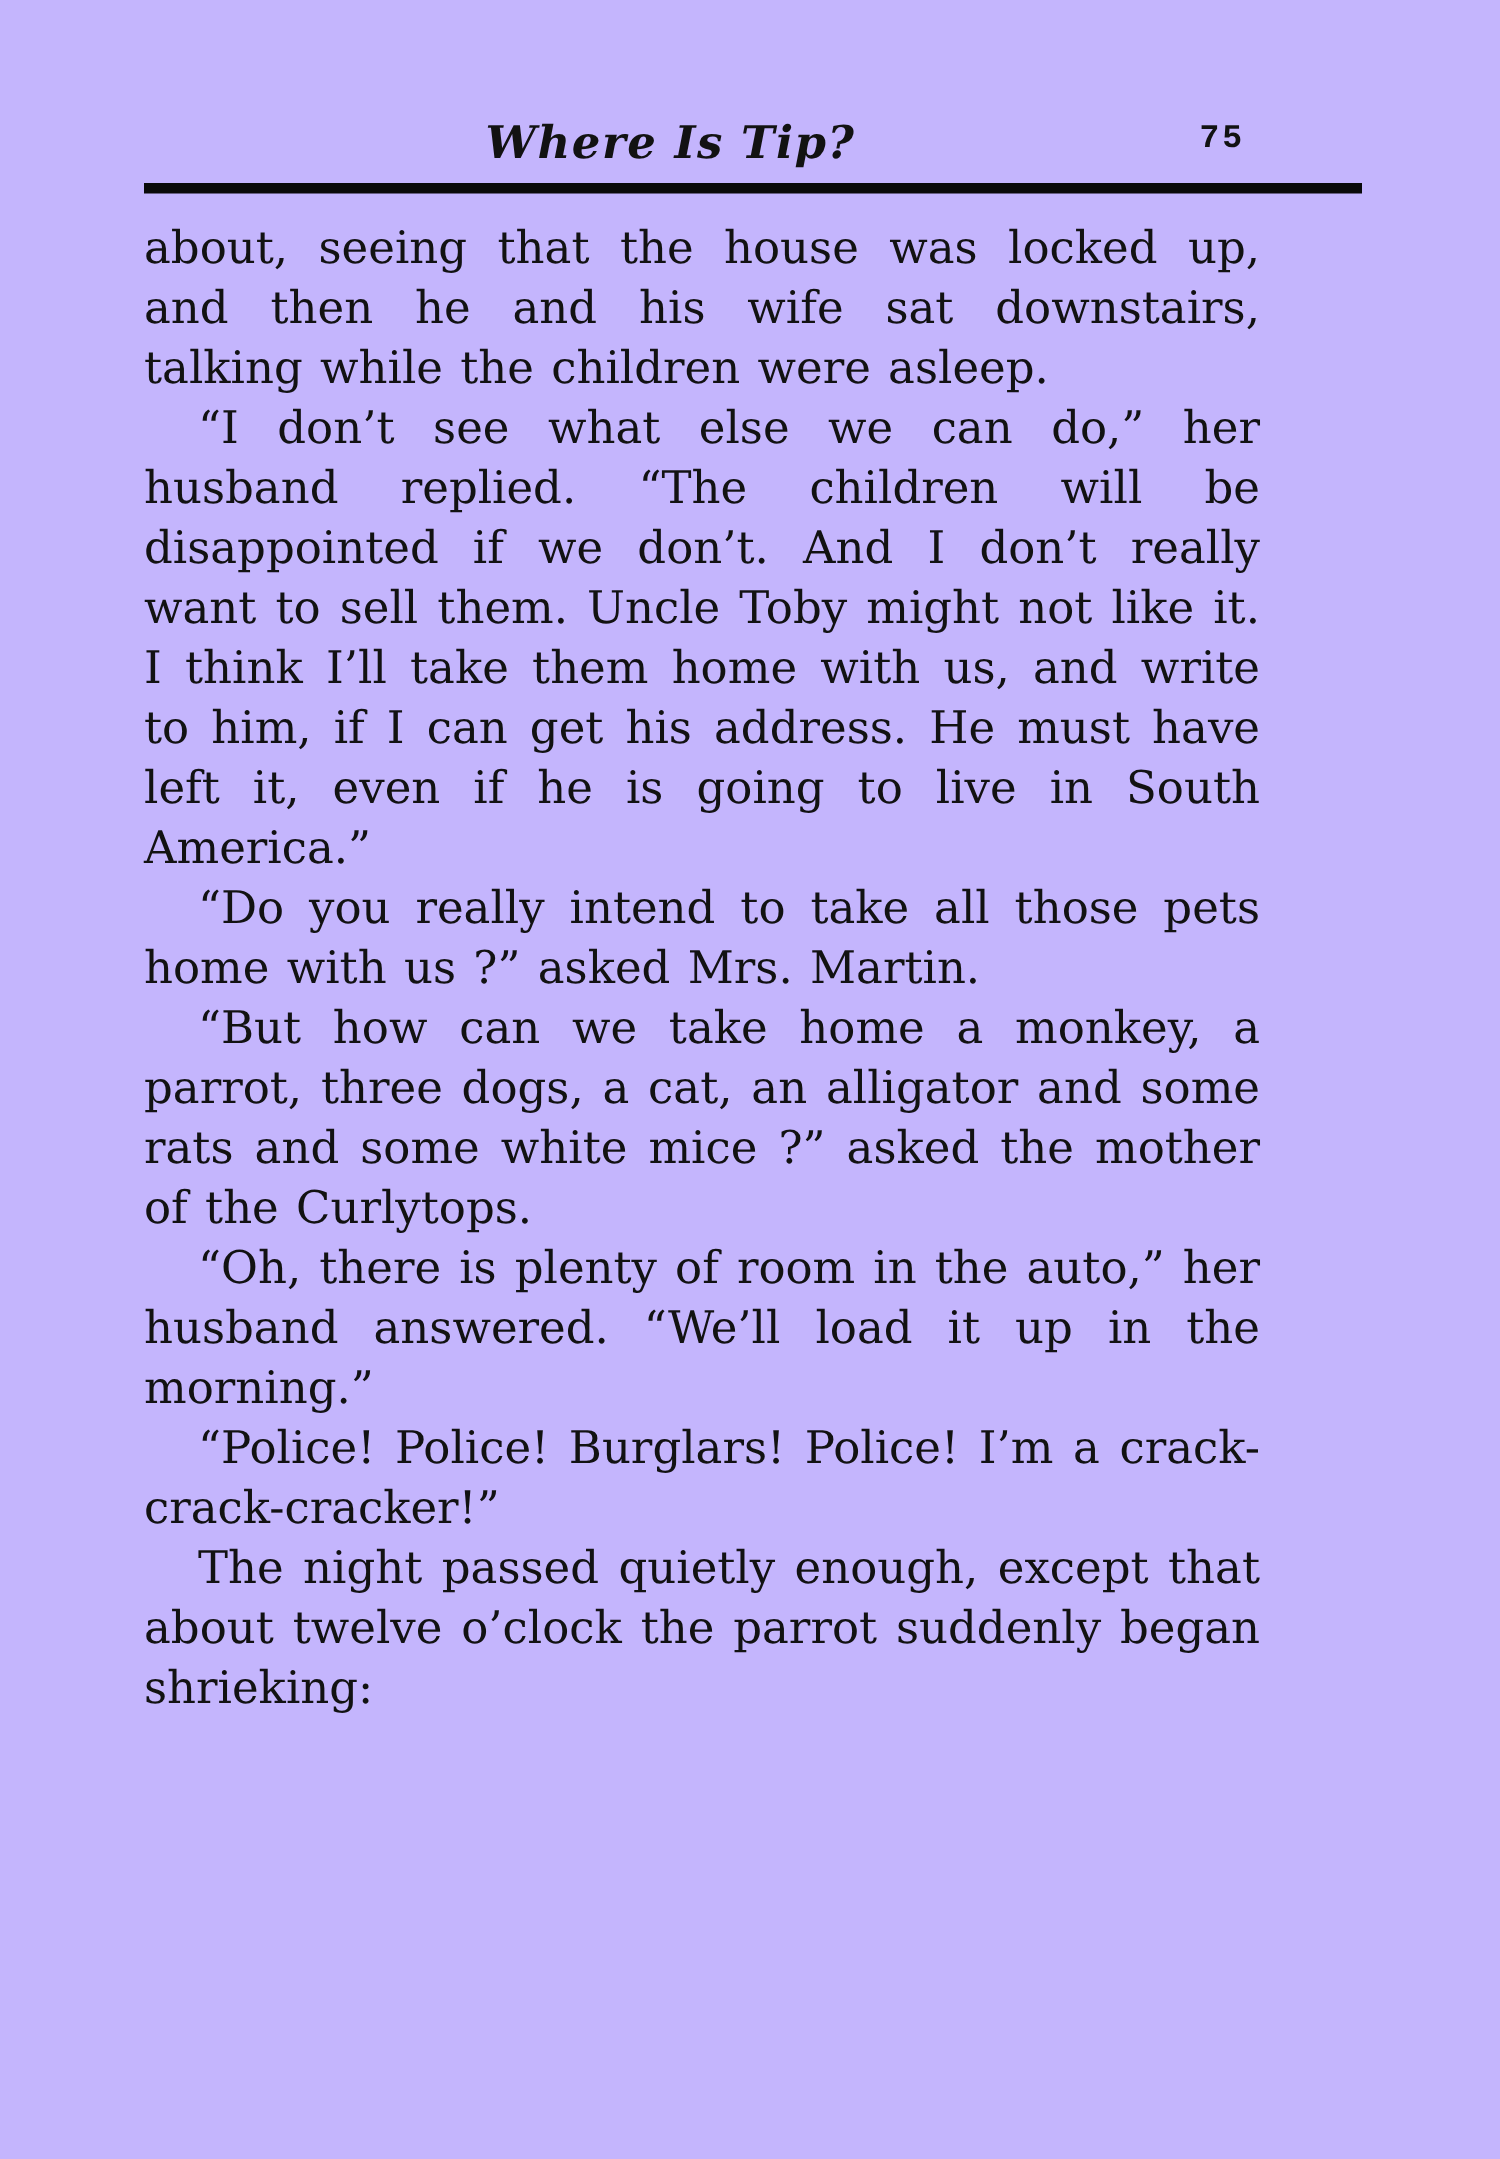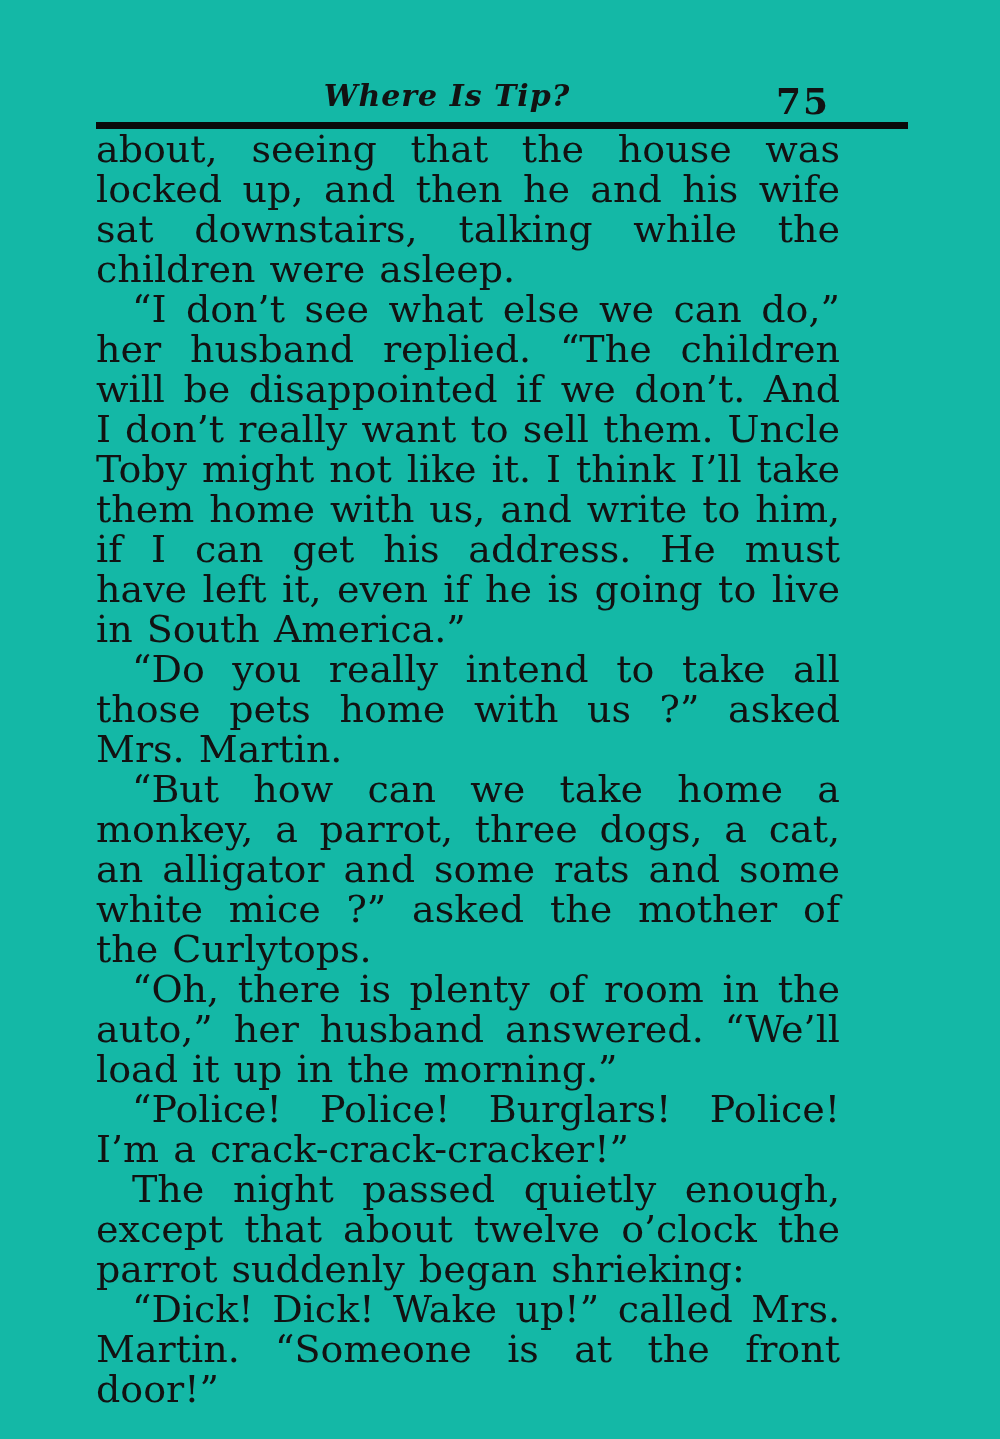--- a/index.html
+++ b/index.html
@@ -11,21 +11,21 @@
     height: 1439px;
     background: #fbfaf6;
     font-family: "DejaVu Serif", "Liberation Serif", serif;
     color: #121212;
     overflow: hidden;
   }
   .page {
     position: relative;
     width: 1000px;
     height: 1439px;
-    background: #14b8a6;
+    background: #c4b5fd;
   }
   .content {
     position: absolute;
     left: 96px;
     top: 78px;
     width: 812px;
   }
   .running-header {
     position: relative;
     height: 44px;
@@ -41,26 +41,28 @@
     font-weight: bold;
     font-size: 30px;
     letter-spacing: 1px;
     white-space: nowrap;
   }
   .page-number {
     position: absolute;
     right: 78px;
     top: 2px;
     font-weight: bold;
-    font-size: 36px;
+    font-size: 22px;
     letter-spacing: 2px;
+    font-family: Liberation Mono, monospace;
   }
   .body-text {
+    margin-top: 17px;
     width: 744px;
-    font-size: 38px;
+    font-size: 30px;
     line-height: 40px;
     text-align: justify;
     word-spacing: 2px;
   }
   .body-text p {
     margin: 0;
     text-indent: 36px;
   }
   .body-text p.no-indent {
     text-indent: 0;
@@ -78,17 +80,16 @@
     </div>
 
     <div class="body-text">
       <p class="no-indent">about, seeing that the house was locked up, and then he and his wife sat downstairs, talking while the children were asleep.</p>
       <p>“I don’t see what else we can do,” her husband replied. “The children will be disappointed if we don’t. And I don’t really want to sell them. Uncle Toby might not like it. I think I’ll take them home with us, and write to him, if I can get his address. He must have left it, even if he is going to live in South America.”</p>
       <p>“Do you really intend to take all those pets home with us ?” asked Mrs. Martin.</p>
       <p>“But how can we take home a monkey, a parrot, three dogs, a cat, an alligator and some rats and some white mice ?” asked the mother of the Curlytops.</p>
       <p>“Oh, there is plenty of room in the auto,” her husband answered. “We’ll load it up in the morning.”</p>
       <p>“Police! Police! Burglars! Police! I’m a crack-crack-cracker!”</p>
       <p>The night passed quietly enough, except that about twelve o’clock the parrot suddenly began shrieking:</p>
-      <p>“Dick! Dick! Wake up!” called Mrs. Martin. “Someone is at the front door!”</p>
     </div>
 
   </div>
 </div>
 
 </body></html>

